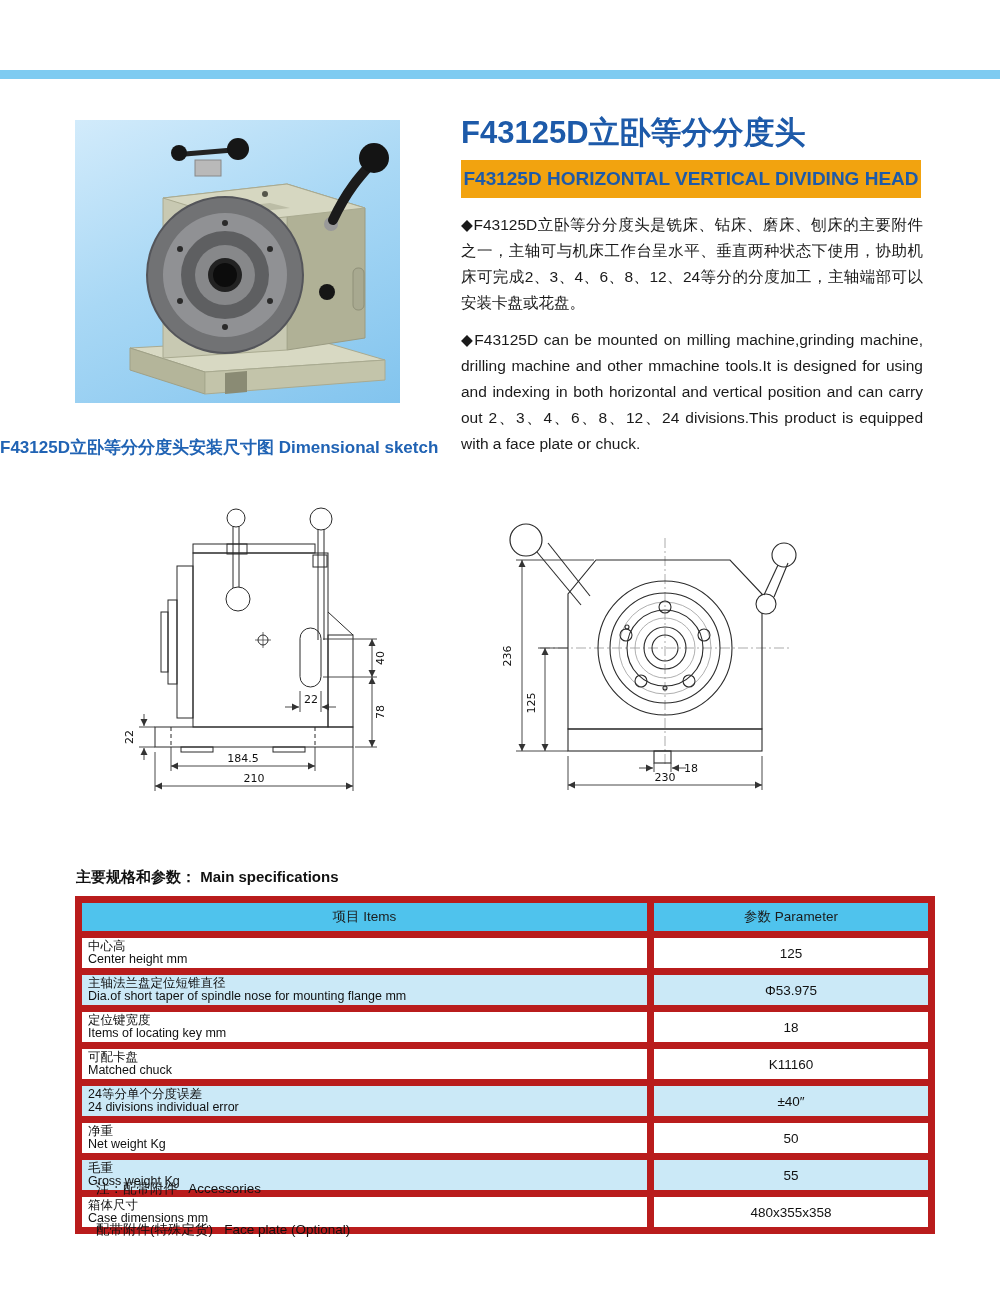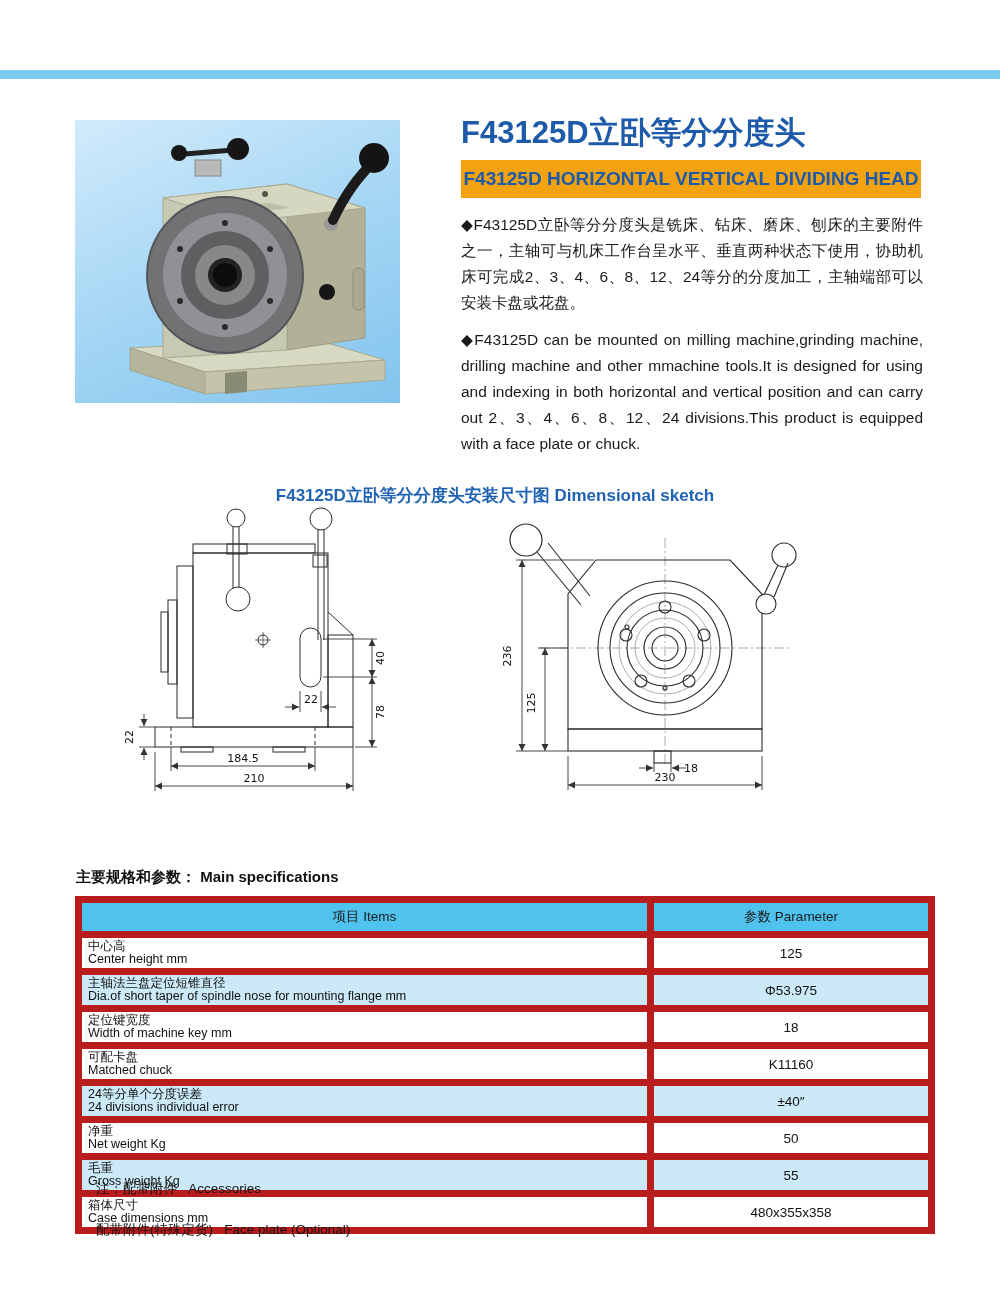--- a/index.html
+++ b/index.html
@@ -7,21 +7,21 @@
   .page{position:relative;width:1000px;height:1298px;background:#fff;overflow:hidden;}
   .topbar{position:absolute;left:0;top:70px;width:1000px;height:9px;background:#7ecbf1;}
   .photo{position:absolute;left:75px;top:120px;width:325px;height:283px;
          background:linear-gradient(155deg,#d2ebfb 0%,#a9d8f5 45%,#82c4ee 100%);}
   .title{position:absolute;left:461px;top:112px;width:470px;font-size:31px;font-weight:bold;color:#1d5aa9;}
   .banner{position:absolute;left:461px;top:160px;width:460px;height:38px;background:#f2a30f;
           color:#1d5aa9;font-weight:bold;font-size:19px;text-align:center;line-height:38px;}
   .para{position:absolute;left:461px;width:462px;font-size:15.5px;line-height:26px;color:#1a1a1a;text-align:justify;}
   .para-cn{top:212px;}
   .para-en{top:327px;}
-  .sketch-title{position:absolute;left:0;top:484px;width:990px;text-align:center;
+  .sketch-title{position:absolute;left:0;top:436px;width:990px;text-align:left;
                 font-size:17px;font-weight:bold;color:#2063b4;}
   .draw{position:absolute;}
   .draw-left{left:115px;top:500px;}
   .draw-right{left:478px;top:498px;}
   .spec-heading{position:absolute;left:76px;top:868px;font-size:15px;font-weight:bold;color:#111;}
   table.spec{position:absolute;left:75px;top:896px;width:853px;border-collapse:collapse;
              table-layout:fixed;border:2px solid #1a1a1a;}
   table.spec th,table.spec td{border:7px solid #b91c1c;}
   table.spec th{height:26px;background:#4fc3ed;font-weight:normal;font-size:13.5px;color:#1c1c1c;}
   col.c-items{width:572px;} col.c-param{width:281px;}
@@ -237,21 +237,21 @@
       <tr class="alt">
         <td class="item">
             <div class="cn">主轴法兰盘定位短锥直径</div>
             <div class="en">Dia.of short taper of spindle nose for mounting flange mm</div>
           </td>
         <td class="value">Φ53.975</td>
       </tr>
       <tr>
         <td class="item">
             <div class="cn">定位键宽度</div>
-            <div class="en">Width of machine key mm</div>
+            <div class="en">Items of locating key mm</div>
           </td>
         <td class="value">18</td>
       </tr>
       <tr>
         <td class="item">
             <div class="cn">可配卡盘</div>
             <div class="en">Matched chuck</div>
           </td>
         <td class="value">K11160</td>
       </tr>

